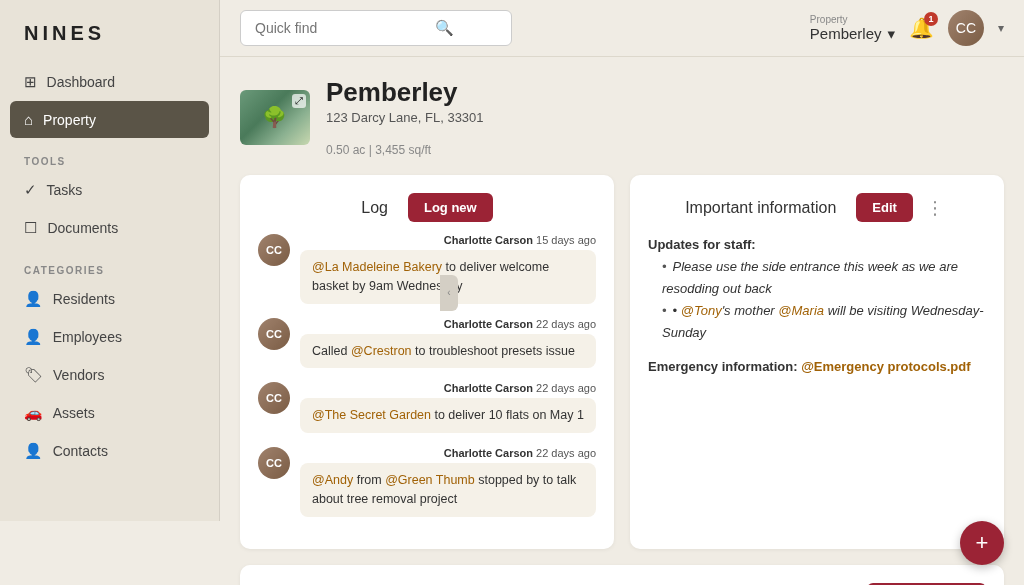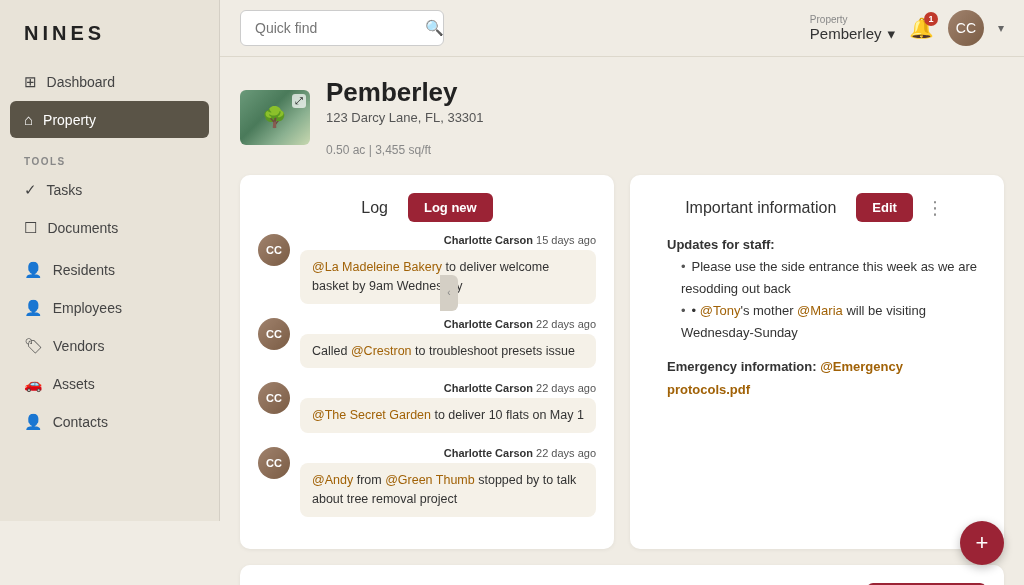--- a/index.html
+++ b/index.html
@@ -69,21 +69,22 @@
       gap: 16px;
       border-bottom: 1px solid #ddd8cc;
     }
     .search-box {
       display: flex;
       align-items: center;
       background: #fff;
       border: 1px solid #ccc;
       border-radius: 6px;
       padding: 8px 14px;
-      width: 204px;
+      gap: 10px;
+      width: 272px;
     }
     .search-box input {
       border: none;
       outline: none;
       font-size: 14px;
       background: transparent;
       color: #666;
       width: 170px;
     }
     .search-icon { color: #999; font-size: 15px; }
@@ -252,22 +253,22 @@
       background: #f5f1e8;
       border-radius: 8px;
       padding: 8px 12px;
       font-size: 12.5px;
       color: #333;
       line-height: 1.5;
     }
     .link { color: #a16207; cursor: pointer; }
 
     
-    .info-text { font-size: 13px; color: #333; line-height: 1.7; margin-left: 19px; }
-    .info-text ul { list-style: none; padding-left: 14px; }
+    .info-text { font-size: 13px; color: #333; line-height: 1.7; }
+    .info-text ul { list-style: none; padding-left: 14px; font-style: italic; }
     .info-text ul li::before { content: '•'; margin-right: 6px; color: #555; }
     .info-text .bold { font-weight: 700; }
     .info-section { margin-bottom: 12px; }
     .emergency-line { font-weight: 700; font-size: 13px; color: #333; margin-top: 10px; }
 
     
     .zones-card {
       background: #fff;
       border-radius: 10px;
       padding: 18px;
@@ -353,20 +354,21 @@
       <span class="nav-icon">✓</span>
       <span>Tasks</span>
     </div>
     <div class="nav-item">
       <span class="nav-icon">☐</span>
       <span>Documents</span>
     </div>
   </div>
 
   <div class="sidebar-section">
+    <div class="categories-label">CATEGORIES</div>
     <div class="nav-item">
       <span class="nav-icon">👤</span>
       <span>Residents</span>
     </div>
     <div class="nav-item">
       <span class="nav-icon">👤</span>
       <span>Employees</span>
     </div>
     <div class="nav-item">
       <span class="nav-icon">🏷</span>

